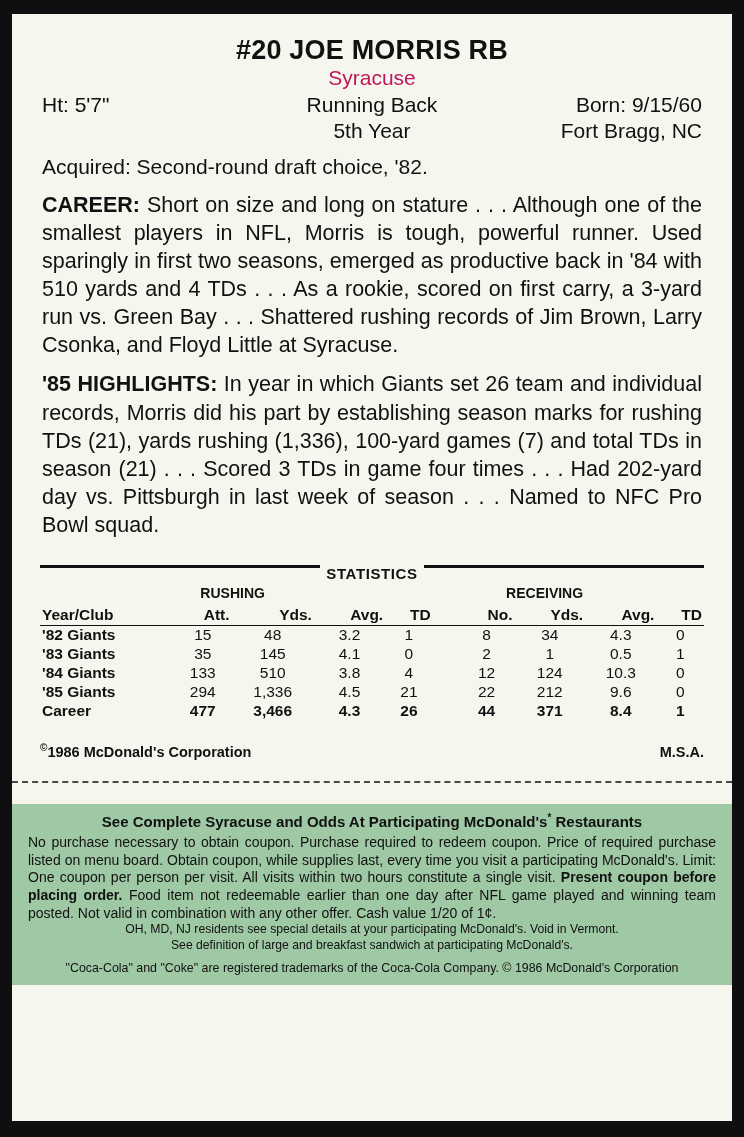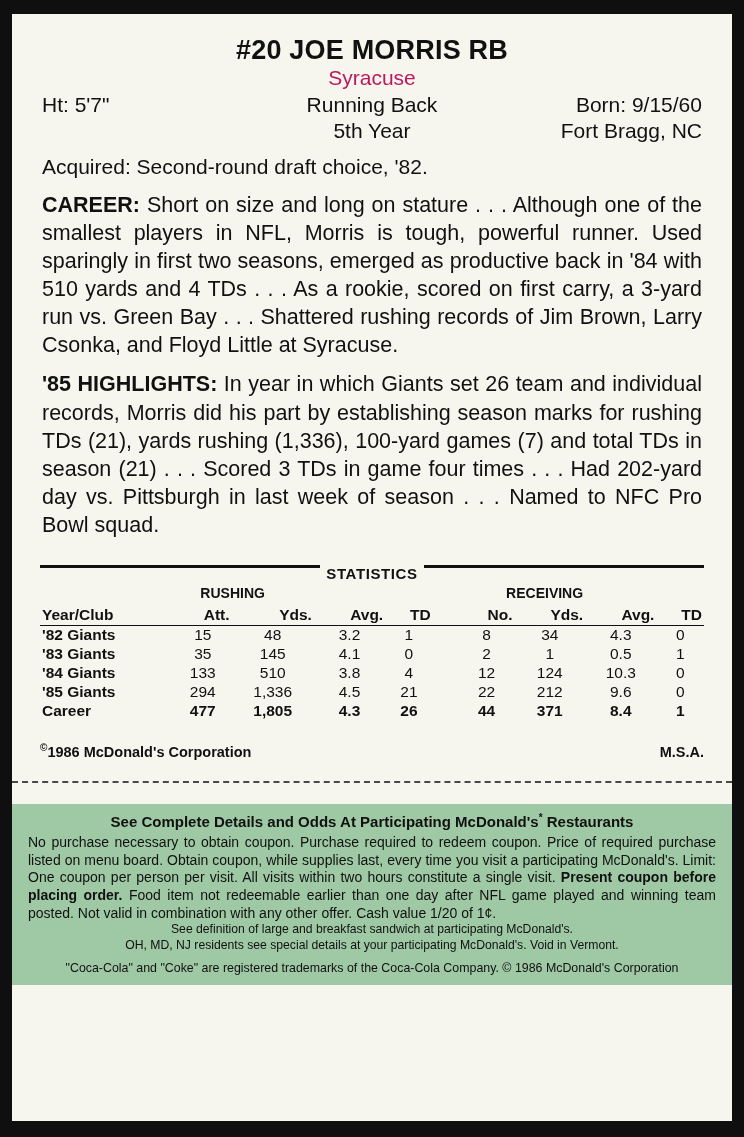--- a/index.html
+++ b/index.html
@@ -308,43 +308,43 @@
             <td>21</td>
             <td></td>
             <td>22</td>
             <td>212</td>
             <td>9.6</td>
             <td>0</td>
           </tr>
           <tr class="career">
             <td class="first">Career</td>
             <td>477</td>
-            <td>1,805</td>
+            <td>3,466</td>
             <td>4.3</td>
             <td>26</td>
             <td></td>
             <td>44</td>
             <td>371</td>
             <td>8.4</td>
             <td>1</td>
           </tr>
         </tbody>
       </table>
     </div>
 
     <div class="copyright-row">
       <div><span class="sup">©</span><span>1986 McDonald's Corporation</span></div>
       <div>M.S.A.</div>
     </div>
 
     <div class="perforation"></div>
 
     <div class="coupon">
-      <div class="coupon-head"><span>See Complete Details and Odds At Participating McDonald's</span><span class="sup">*</span><span> Restaurants</span></div>
+      <div class="coupon-head"><span>See Complete Syracuse and Odds At Participating McDonald's</span><span class="sup">*</span><span> Restaurants</span></div>
       <div class="coupon-body"><span>No purchase necessary to obtain coupon. Purchase required to redeem coupon. Price of required purchase listed on menu board. Obtain coupon, while supplies last, every time you visit a participating McDonald's. Limit: One coupon per person per visit. All visits within two hours constitute a single visit. </span><b>Present coupon before placing order.</b><span> Food item not redeemable earlier than one day after NFL game played and winning team posted. Not valid in combination with any other offer. Cash value 1/20 of 1¢.</span></div>
+      <div class="coupon-center">OH, MD, NJ residents see special details at your participating McDonald's. Void in Vermont.</div>
       <div class="coupon-center">See definition of large and breakfast sandwich at participating McDonald's.</div>
-      <div class="coupon-center">OH, MD, NJ residents see special details at your participating McDonald's. Void in Vermont.</div>
       <div class="coupon-trademark">"Coca-Cola" and "Coke" are registered trademarks of the Coca-Cola Company. © 1986 McDonald's Corporation</div>
     </div>
 
     <div class="filler"></div>
   </div>
 </div>
 
 </body></html>

